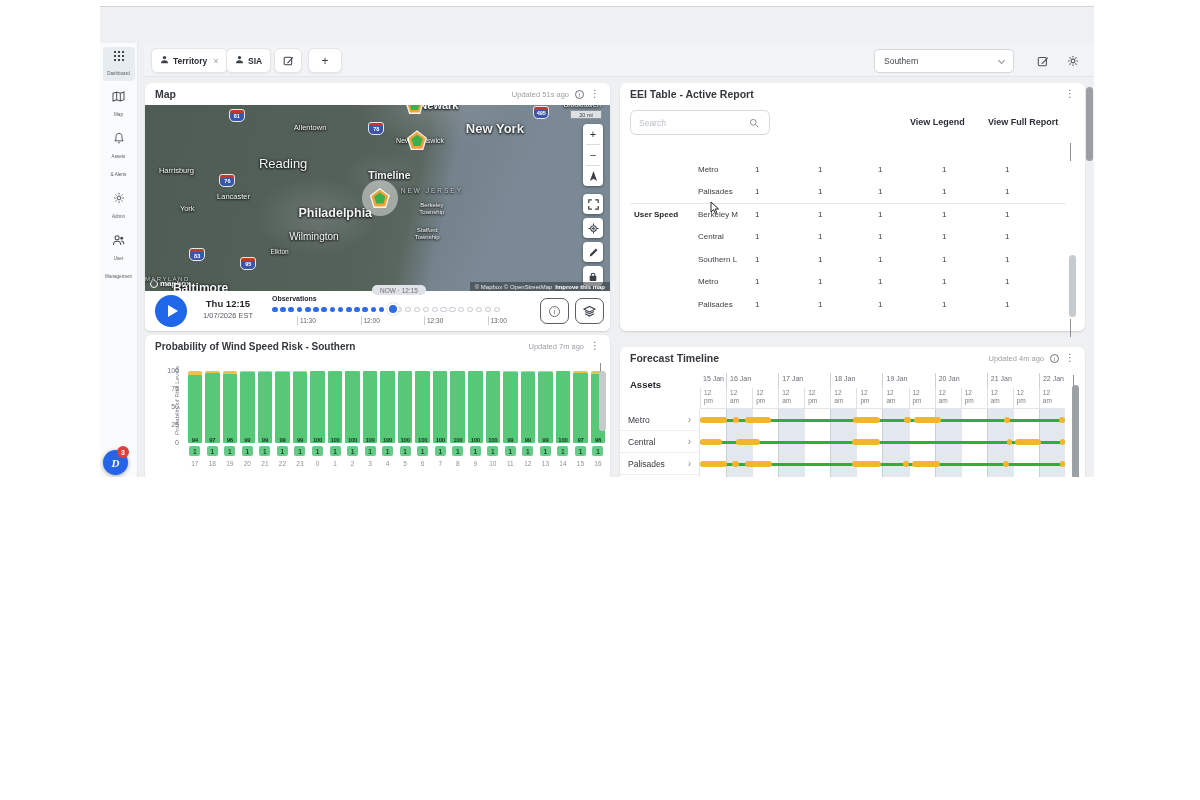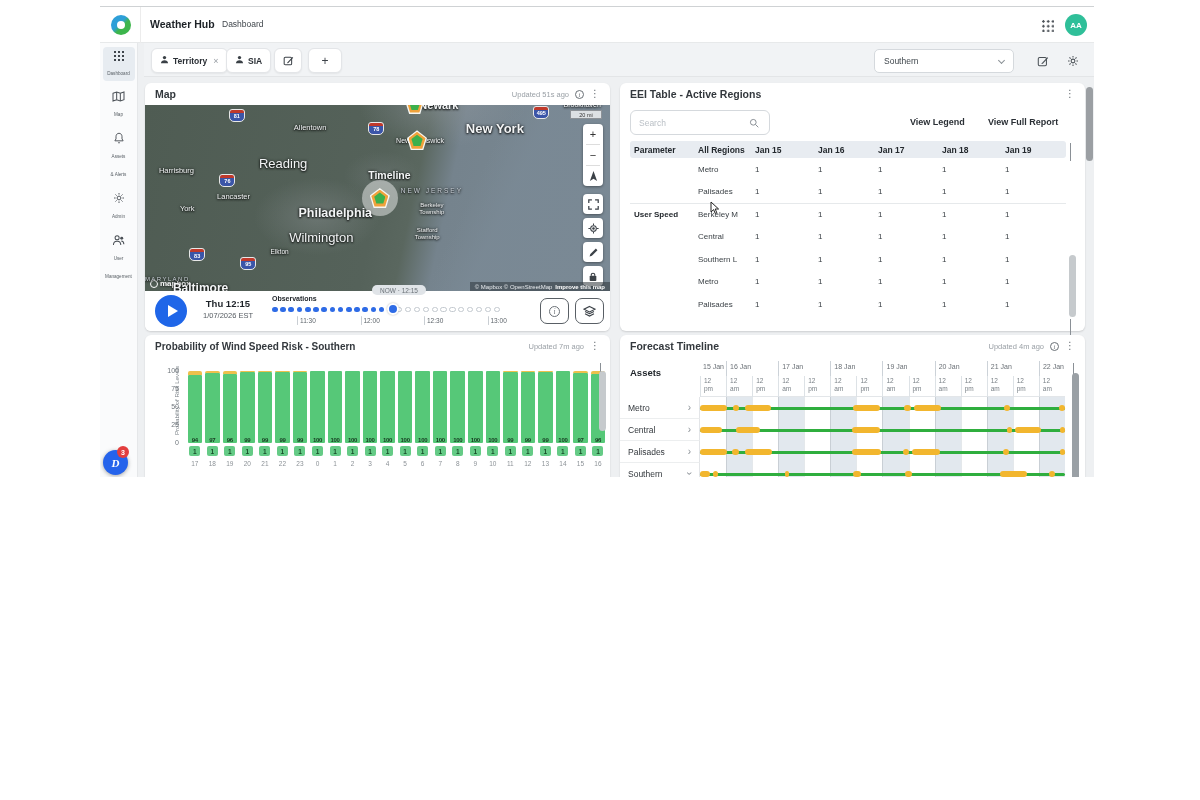--- a/index.html
+++ b/index.html
@@ -169,28 +169,20 @@
     color:#fff; font-weight:700; font-size:11px; font-style:italic; font-family:"Liberation Serif",serif; }
   .chatbadge { position:absolute; left:17px; top:439px; width:12px; height:12px; border-radius:50%; background:#e33e3e;
     color:#fff; font-size:7px; font-weight:700; display:flex; align-items:center; justify-content:center; z-index:10; }
   .cursor { position:absolute; left:610px; top:194px; z-index:11; }
 </style>
 </head>
 <body>
 
 <div class="app">
 
-  <div class="topbar">
-    <div class="logo"></div>
-    <div class="sep"></div>
-    <div class="brand">Weather Hub</div>
-    <div class="crumb">Dashboard</div>
-    <div class="apps-grid"></div>
-    <div class="avatar">AA</div>
-  </div>
 
   <div class="sidebar" id="sidebar">
       <div class="side-item active"><span><div class="dots-icon"></div></span><span class="lbl">Dashboard</span></div>
       <div class="side-item"><span><svg width="13" height="11" viewBox="0 0 14 12" fill="none" stroke="#4a5056" stroke-width="1.1">
             <path d="M1 2.5 L5 1 L9 2.5 L13 1 V9.5 L9 11 L5 9.5 L1 11 Z"></path>
             <path d="M5 1 V9.5 M9 2.5 V11"></path>
           </svg></span><span class="lbl">Map</span></div>
       <div class="side-item"><span><svg width="12" height="12" viewBox="0 0 14 14" fill="none" stroke="#4a5056" stroke-width="1.1">
             <path d="M7 1.5 C4.8 1.5 3.5 3.2 3.5 5.4 V8 L2.2 10.3 H11.8 L10.5 8 V5.4 C10.5 3.2 9.2 1.5 7 1.5 Z"></path>
             <path d="M5.8 12 C6.1 12.8 7.9 12.8 8.2 12"></path>
@@ -314,21 +306,21 @@
         <span class="mlabel" style="left: 54%; top: 17%; font-size: 7px;">New Brunswick</span>
         <span class="mlabel" style="left: 24.5%; top: 28%; font-size: 13px;">Reading</span>
         <span class="mlabel" style="left: 3%; top: 33.5%; font-size: 7.5px;">Harrisburg</span>
         <span class="mlabel" style="left: 48%; top: 34.5%; font-size: 10.5px; font-weight: 600;">Timeline</span>
         <span class="mlabel" style="left: 55%; top: 44%; font-size: 6.5px; letter-spacing: 2px; color: rgb(198, 205, 212);">NEW JERSEY</span>
         <span class="mlabel" style="left: 15.5%; top: 47.5%; font-size: 7.5px;">Lancaster</span>
         <span class="mlabel" style="left: 7.5%; top: 54%; font-size: 7.5px;">York</span>
         <span class="mlabel" style="left: 33%; top: 54.5%; font-size: 12.5px; font-weight: 600;">Philadelphia</span>
         <span class="mlabel" style="left: 59%; top: 52%; font-size: 6px; text-align: center;">Berkeley
 Township</span>
-        <span class="mlabel" style="left: 31%; top: 67.5%; font-size: 13px;">Wilmington</span>
+        <span class="mlabel" style="left: 31%; top: 67.5%; font-size: 10px;">Wilmington</span>
         <span class="mlabel" style="left: 58%; top: 65.5%; font-size: 6px; text-align: center;">Stafford
 Township</span>
         <span class="mlabel" style="left: 27%; top: 77%; font-size: 6.5px;">Elkton</span>
         <span class="mlabel" style="left: 0%; top: 92%; font-size: 6px; color: rgb(205, 212, 218);">M A R Y L A N D</span>
         <span class="mlabel" style="left: 6%; top: 95%; font-size: 12px; font-weight: 600;">Baltimore</span>
         <span class="shield" style="left: 18%; top: 2%;">81</span>
         <span class="shield" style="left: 48%; top: 9%;">78</span>
         <span class="shield" style="left: 83.5%; top: 0.5%;">495</span>
         <span class="shield" style="left: 16%; top: 37%;">76</span>
         <span class="shield" style="left: 9.5%; top: 77%;">83</span>
@@ -415,43 +407,34 @@
             <path d="M7 1.5 L13 4.5 L7 7.5 L1 4.5 Z"></path>
             <path d="M2.2 7 L7 9.4 L11.8 7"></path>
             <path d="M2.2 9.5 L7 11.9 L11.8 9.5"></path>
           </svg>
       </div>
     </div>
   </div>
 
   <div class="panel" style="left:520px; top:76px; width:465px; height:248px;">
     <div class="phead">
-      <span class="ptitle">EEI Table - Active Regions</span>
+      <span class="ptitle">EEI Table - Active Report</span>
       <span class="pright">
           <span class="kebab">⋮</span>
         </span>
     </div>
     <div class="search">
       <input type="text" placeholder="Search" style="">
       <svg width="10" height="10" viewBox="0 0 14 14" fill="none" stroke="#8a9096" stroke-width="1.4">
           <circle cx="6" cy="6" r="4"></circle>
           <path d="M9 9 L13 13"></path>
         </svg>
     </div>
     <div class="tlink" style="position:absolute; left:290px; top:34px;">View Legend</div>
     <div class="tlink" style="position:absolute; left:368px; top:34px;">View Full Report</div>
-    <div class="eei-head" id="eeihead">
-        <span class="hc" style="padding-left: 4px;">Parameter</span>
-        <span class="hc">All Regions</span>
-        <span class="hc">Jan 15</span>
-        <span class="hc">Jan 16</span>
-        <span class="hc">Jan 17</span>
-        <span class="hc">Jan 18</span>
-        <span class="hc">Jan 19</span>
-      </div>
     <div class="eei-body" id="eeibody">
         <div class="eei-row">
           <span class="param" style="padding-left: 4px;"></span>
           <span class="c">Metro</span>
           <span class="c">1</span>
           <span class="c">1</span>
           <span class="c">1</span>
           <span class="c">1</span>
           <span class="c">1</span>
         </div>
@@ -759,21 +742,21 @@
             </div>
           </div>
           <div class="badge">1</div>
           <div class="xlab">16</div>
         </div>
       </div>
     <div class="sarrow" style="left:455px; top:28px;"><span class="chev" style="transform:rotate(-135deg);"></span></div>
     <div class="vscroll" style="left:454px; top:36px; height:60px;"></div>
   </div>
 
-  <div class="panel" style="left:520px; top:328px; width:465px; height:158px;">
+  <div class="panel" style="left:520px; top:340px; width:465px; height:158px;">
     <div class="phead">
       <span class="ptitle">Forecast Timeline</span>
       <span class="pright">
         <span class="updated">Updated 4m ago</span>
         <span class="info-circ">i</span>
         <span class="kebab">⋮</span>
       </span>
     </div>
     <div class="fassets">Assets</div>
     <div class="fhead">

